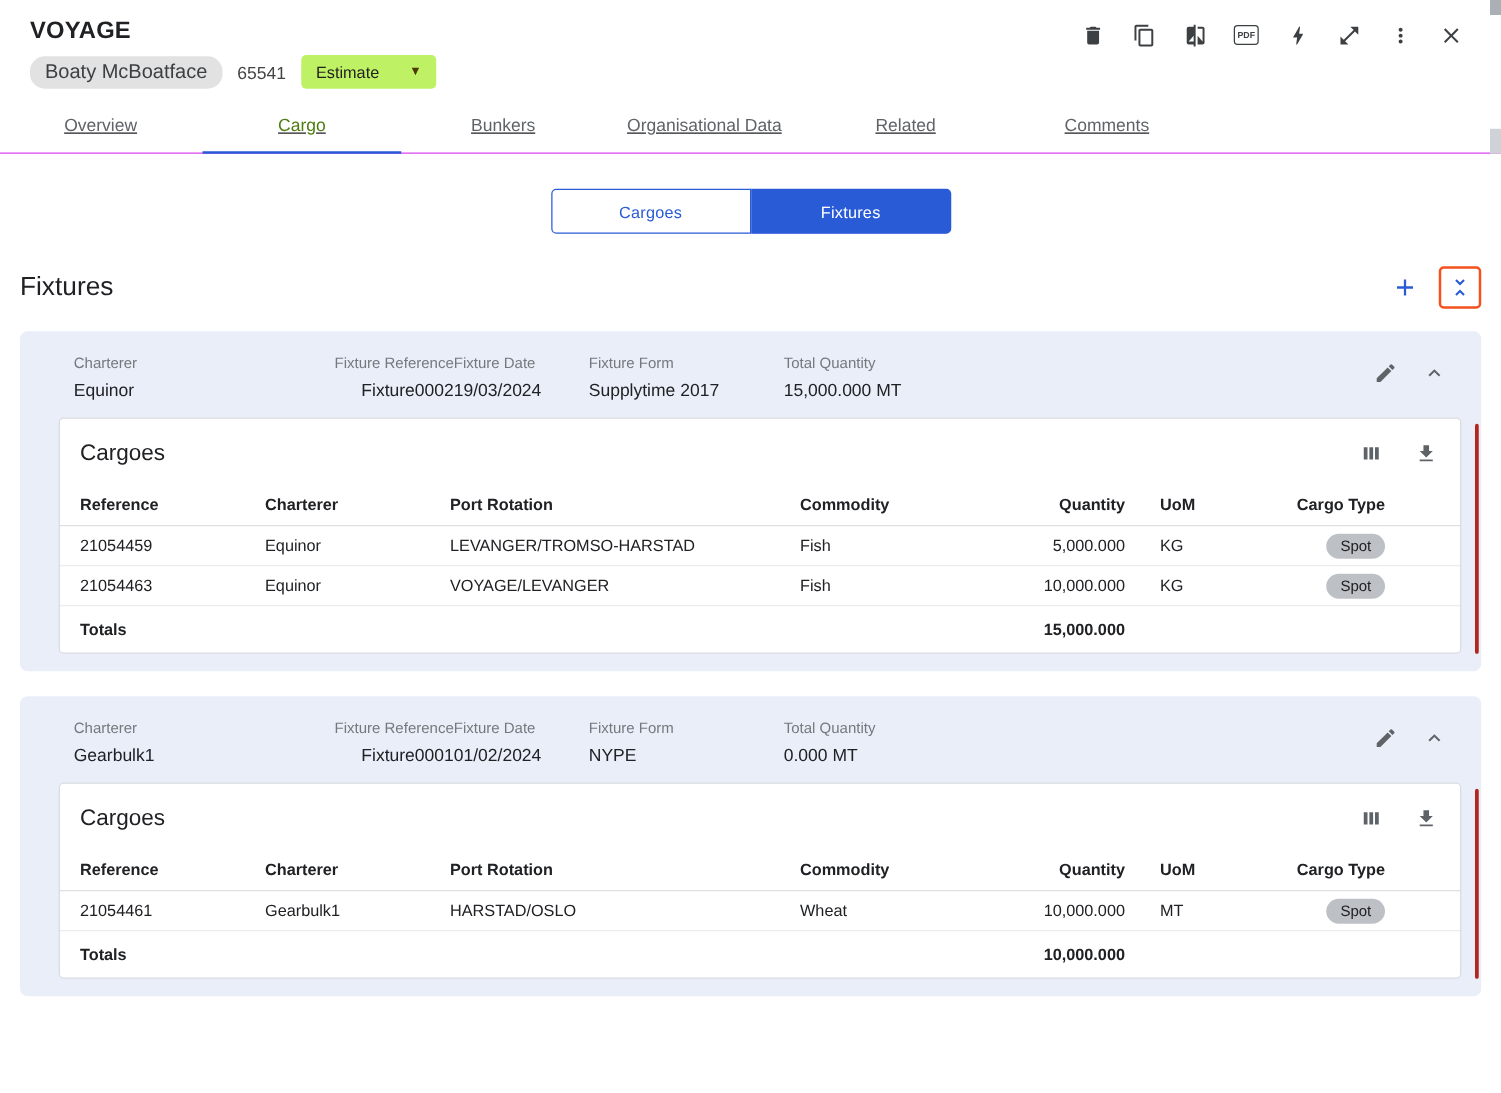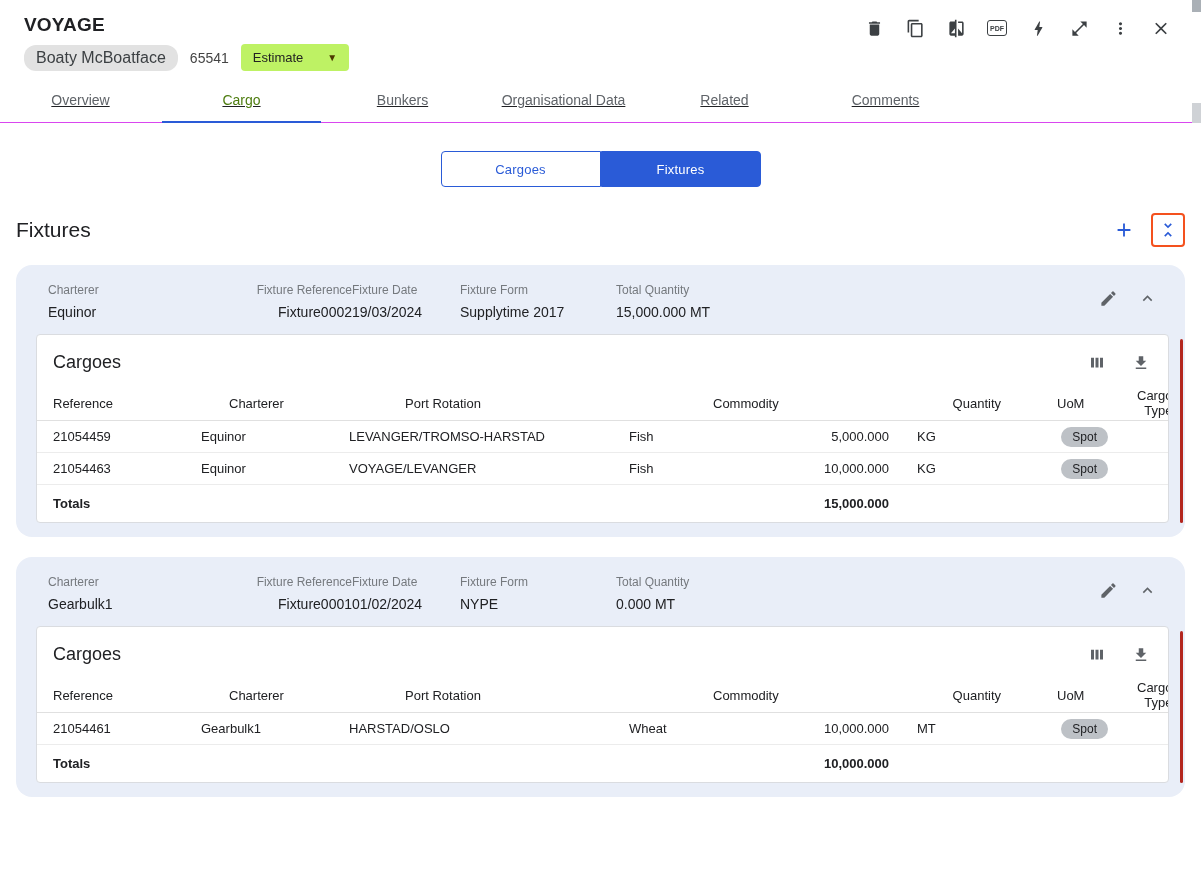--- a/index.html
+++ b/index.html
@@ -39,38 +39,38 @@
   
   .section-head { display:flex; align-items:center; justify-content:space-between; padding:26px 16px 18px 16px; }
   .section-title { font-size:21px; color:#202124; font-weight:400; }
   .section-actions { display:flex; gap:12px; align-items:center; }
   .add-btn { width:30px; height:30px; display:flex; align-items:center; justify-content:center; cursor:pointer; }
   .add-btn svg { width:22px; height:22px; fill:#2a5bd7; }
   .collapse-btn { width:34px; height:34px; border:2px solid #f4511e; border-radius:4px;
                   display:flex; align-items:center; justify-content:center; cursor:pointer; background:#fff; }
   .collapse-btn svg { width:20px; height:20px; fill:#2a5bd7; }
   
-  .fixture-card { margin:0 16px 20px 16px; background:#e9eef8; border-radius:16px; position:relative;
-                  padding:14px 16px 14px 20px; }
+  .fixture-card { margin:0 16px 20px 16px; background:#e9eef8; border-radius:6px; position:relative;
+                  padding:14px 16px 14px 31px; }
   .fx-header { display:flex; align-items:flex-start; padding:4px 6px 14px 12px; }
   .fx-field .lbl { font-size:12px; color:#75797e; margin-bottom:7px; }
   .fx-field .val { font-size:14px; color:#202124; }
   .w1{width:148px;} .w2{width:156px;text-align:right;} .w3{width:108px;} .w4{width:156px;} .w5{flex:1;}
   .fx-actions { display:flex; gap:20px; align-items:center; margin-top:6px; margin-right:6px; }
   .fx-actions .abtn { cursor:pointer; display:flex; }
   .fx-actions svg { width:19px; height:19px; fill:#5f6368; }
   .panel { background:#fff; border:1px solid #dadce0; border-radius:4px; overflow:hidden; }
   .panel-head { display:flex; justify-content:space-between; align-items:center; padding:17px 18px 13px 16px; }
   .panel-title { font-size:18px; color:#202124; font-weight:400; }
   .panel-icons { display:flex; gap:26px; }
   .panel-icons .pbtn { cursor:pointer; display:flex; }
   .panel-icons svg { width:18px; height:18px; fill:#5f6368; }
   .grid-row { display:grid; grid-template-columns:148px 148px 280px 160px 100px 80px 1fr;
               padding:0 16px; align-items:center; }
-  .grid-head { font-weight:400; font-size:13px; height:35px; border-bottom:1px solid #e0e0e0;gap:28px; }
+  .grid-head { font-weight:700; font-size:13px; height:35px; border-bottom:1px solid #e0e0e0; }
   .grid-data { font-size:13px; height:32px; border-bottom:1px solid #ececec; cursor:pointer; }
   .grid-totals { font-size:13px; height:37px; }
   .right { text-align:right; }
   .col-type { text-align:right; padding-right:44px; }
   .bold { font-weight:700; }
   .chip-spot { display:inline-block; background:#bdc1c6; color:#202124; border-radius:10px;
                padding:3px 11px; font-size:12px; }
   .error-bar { position:absolute; right:2px; top:74px; bottom:14px; width:3px; background:#b3261e; border-radius:2px; }
   
   .scroll-strip { position:absolute; right:0; top:0; width:9px; height:874px; }

